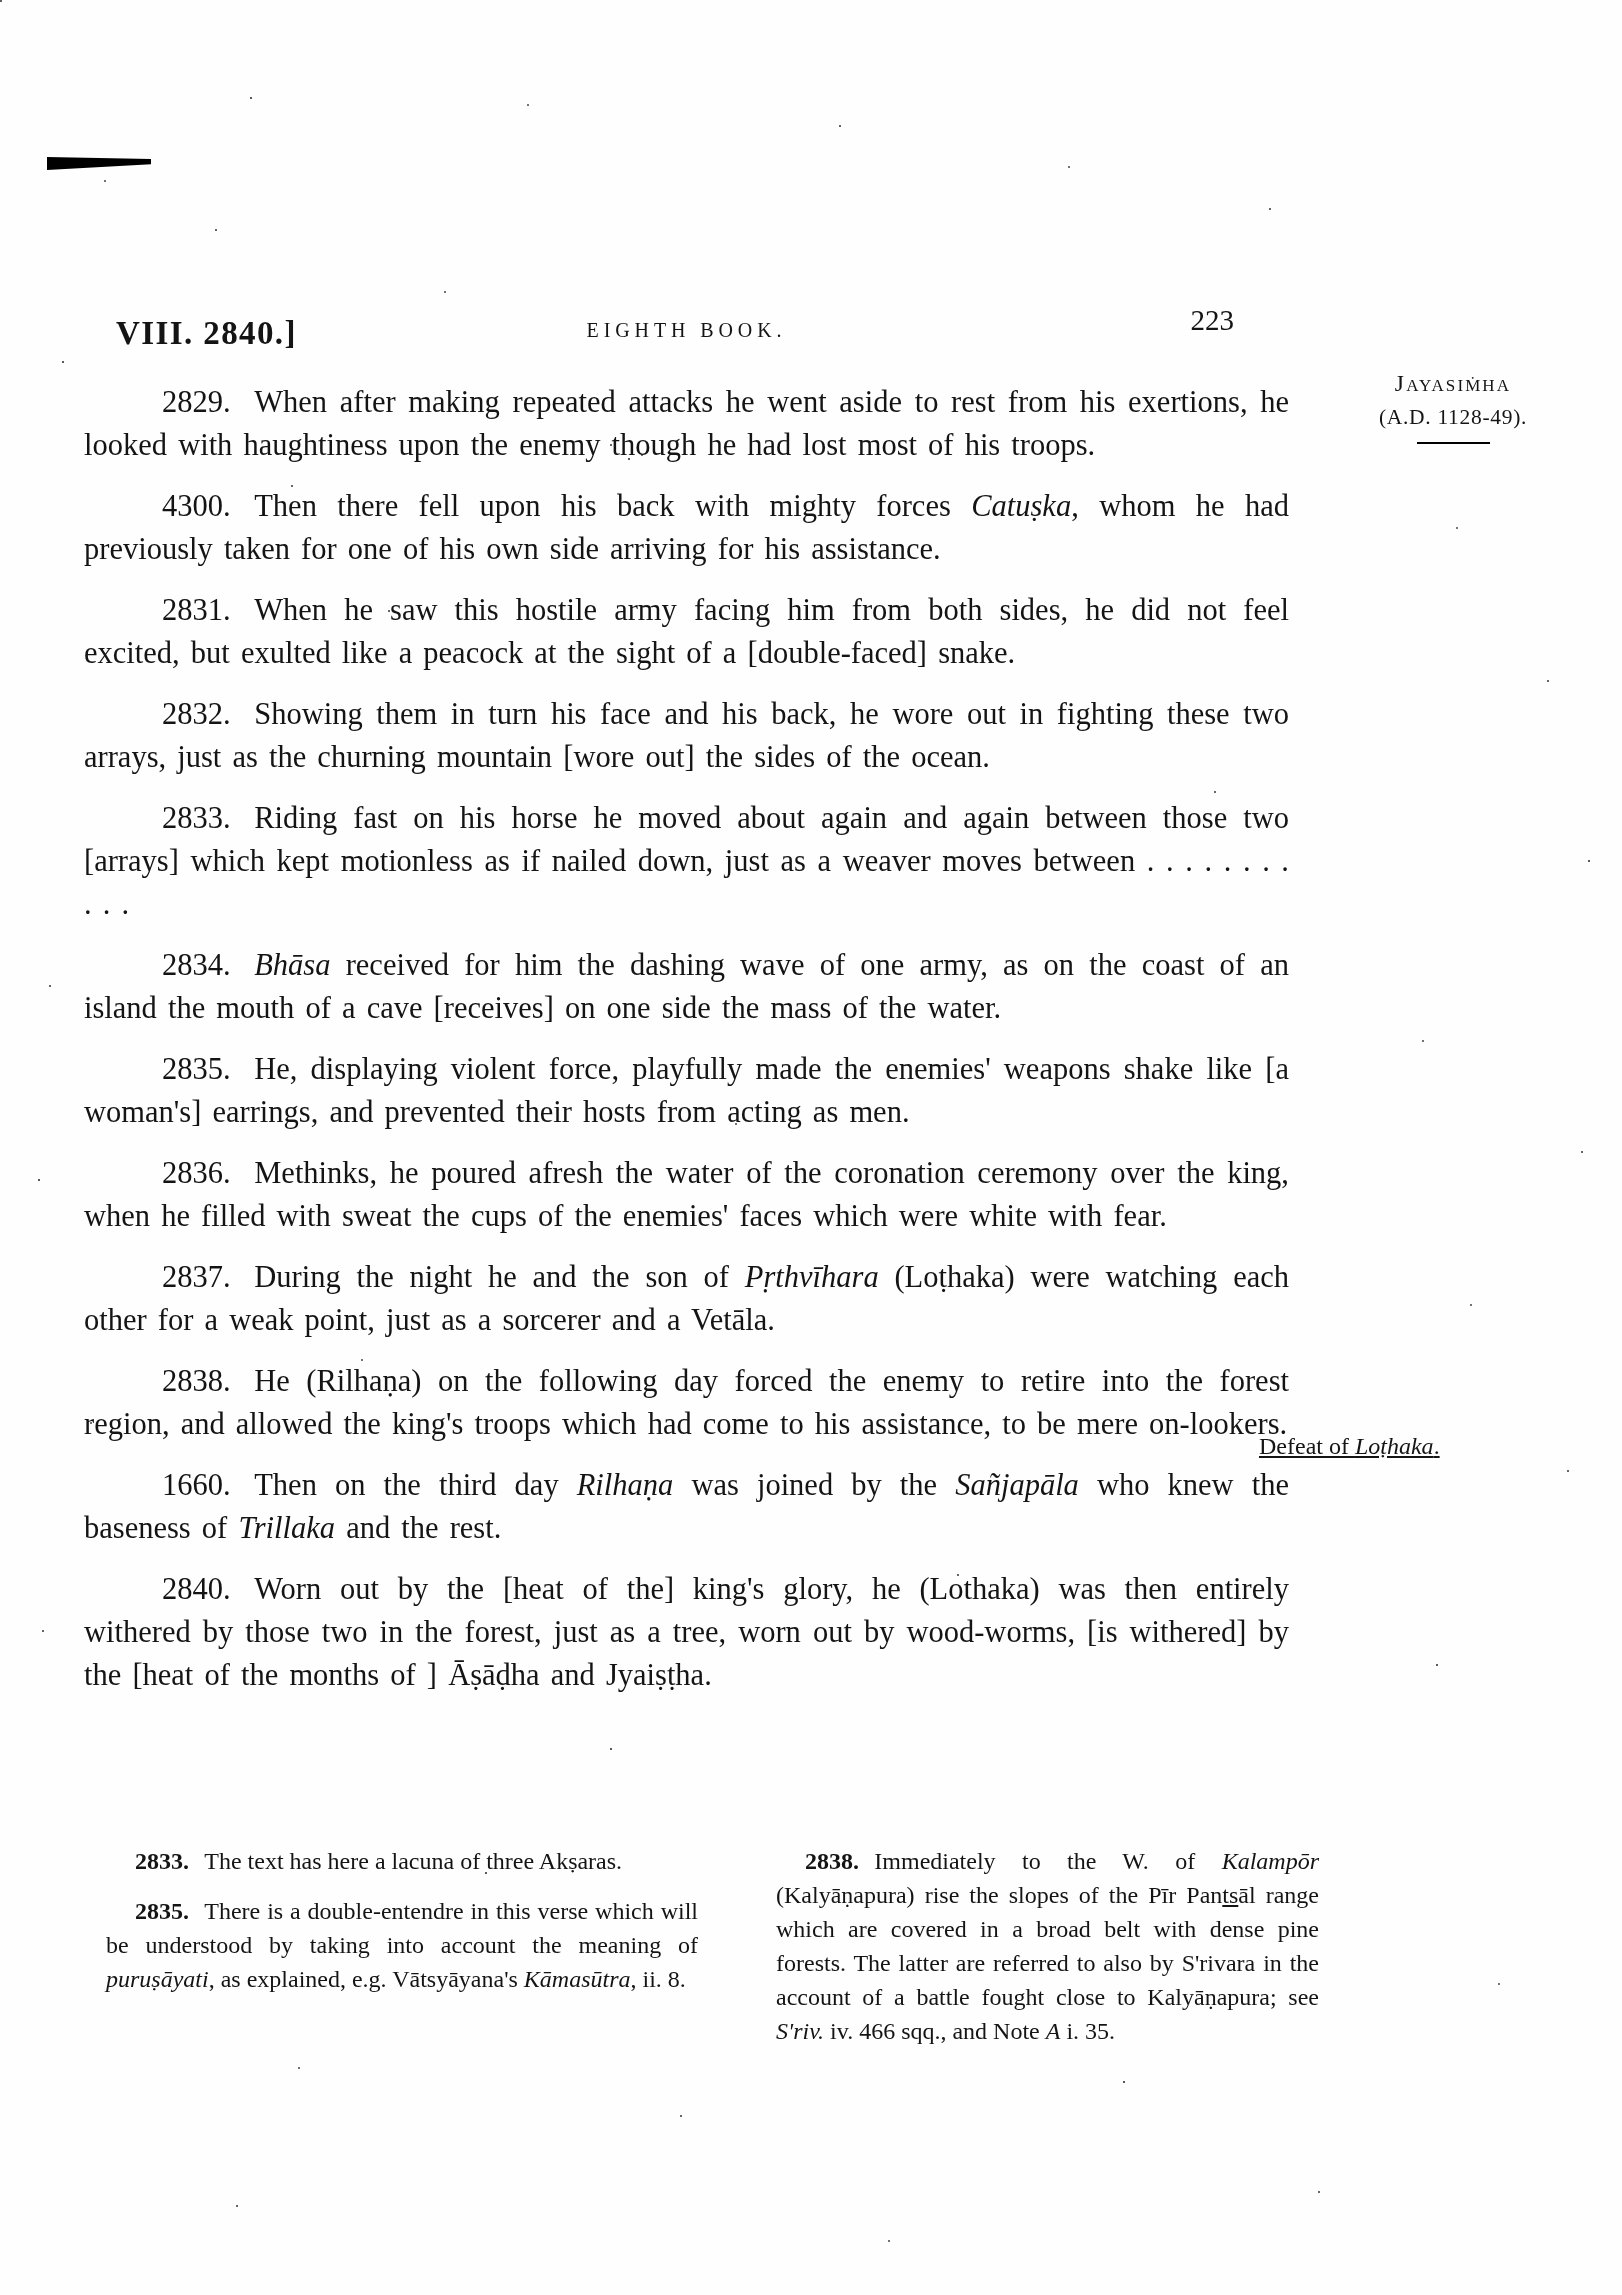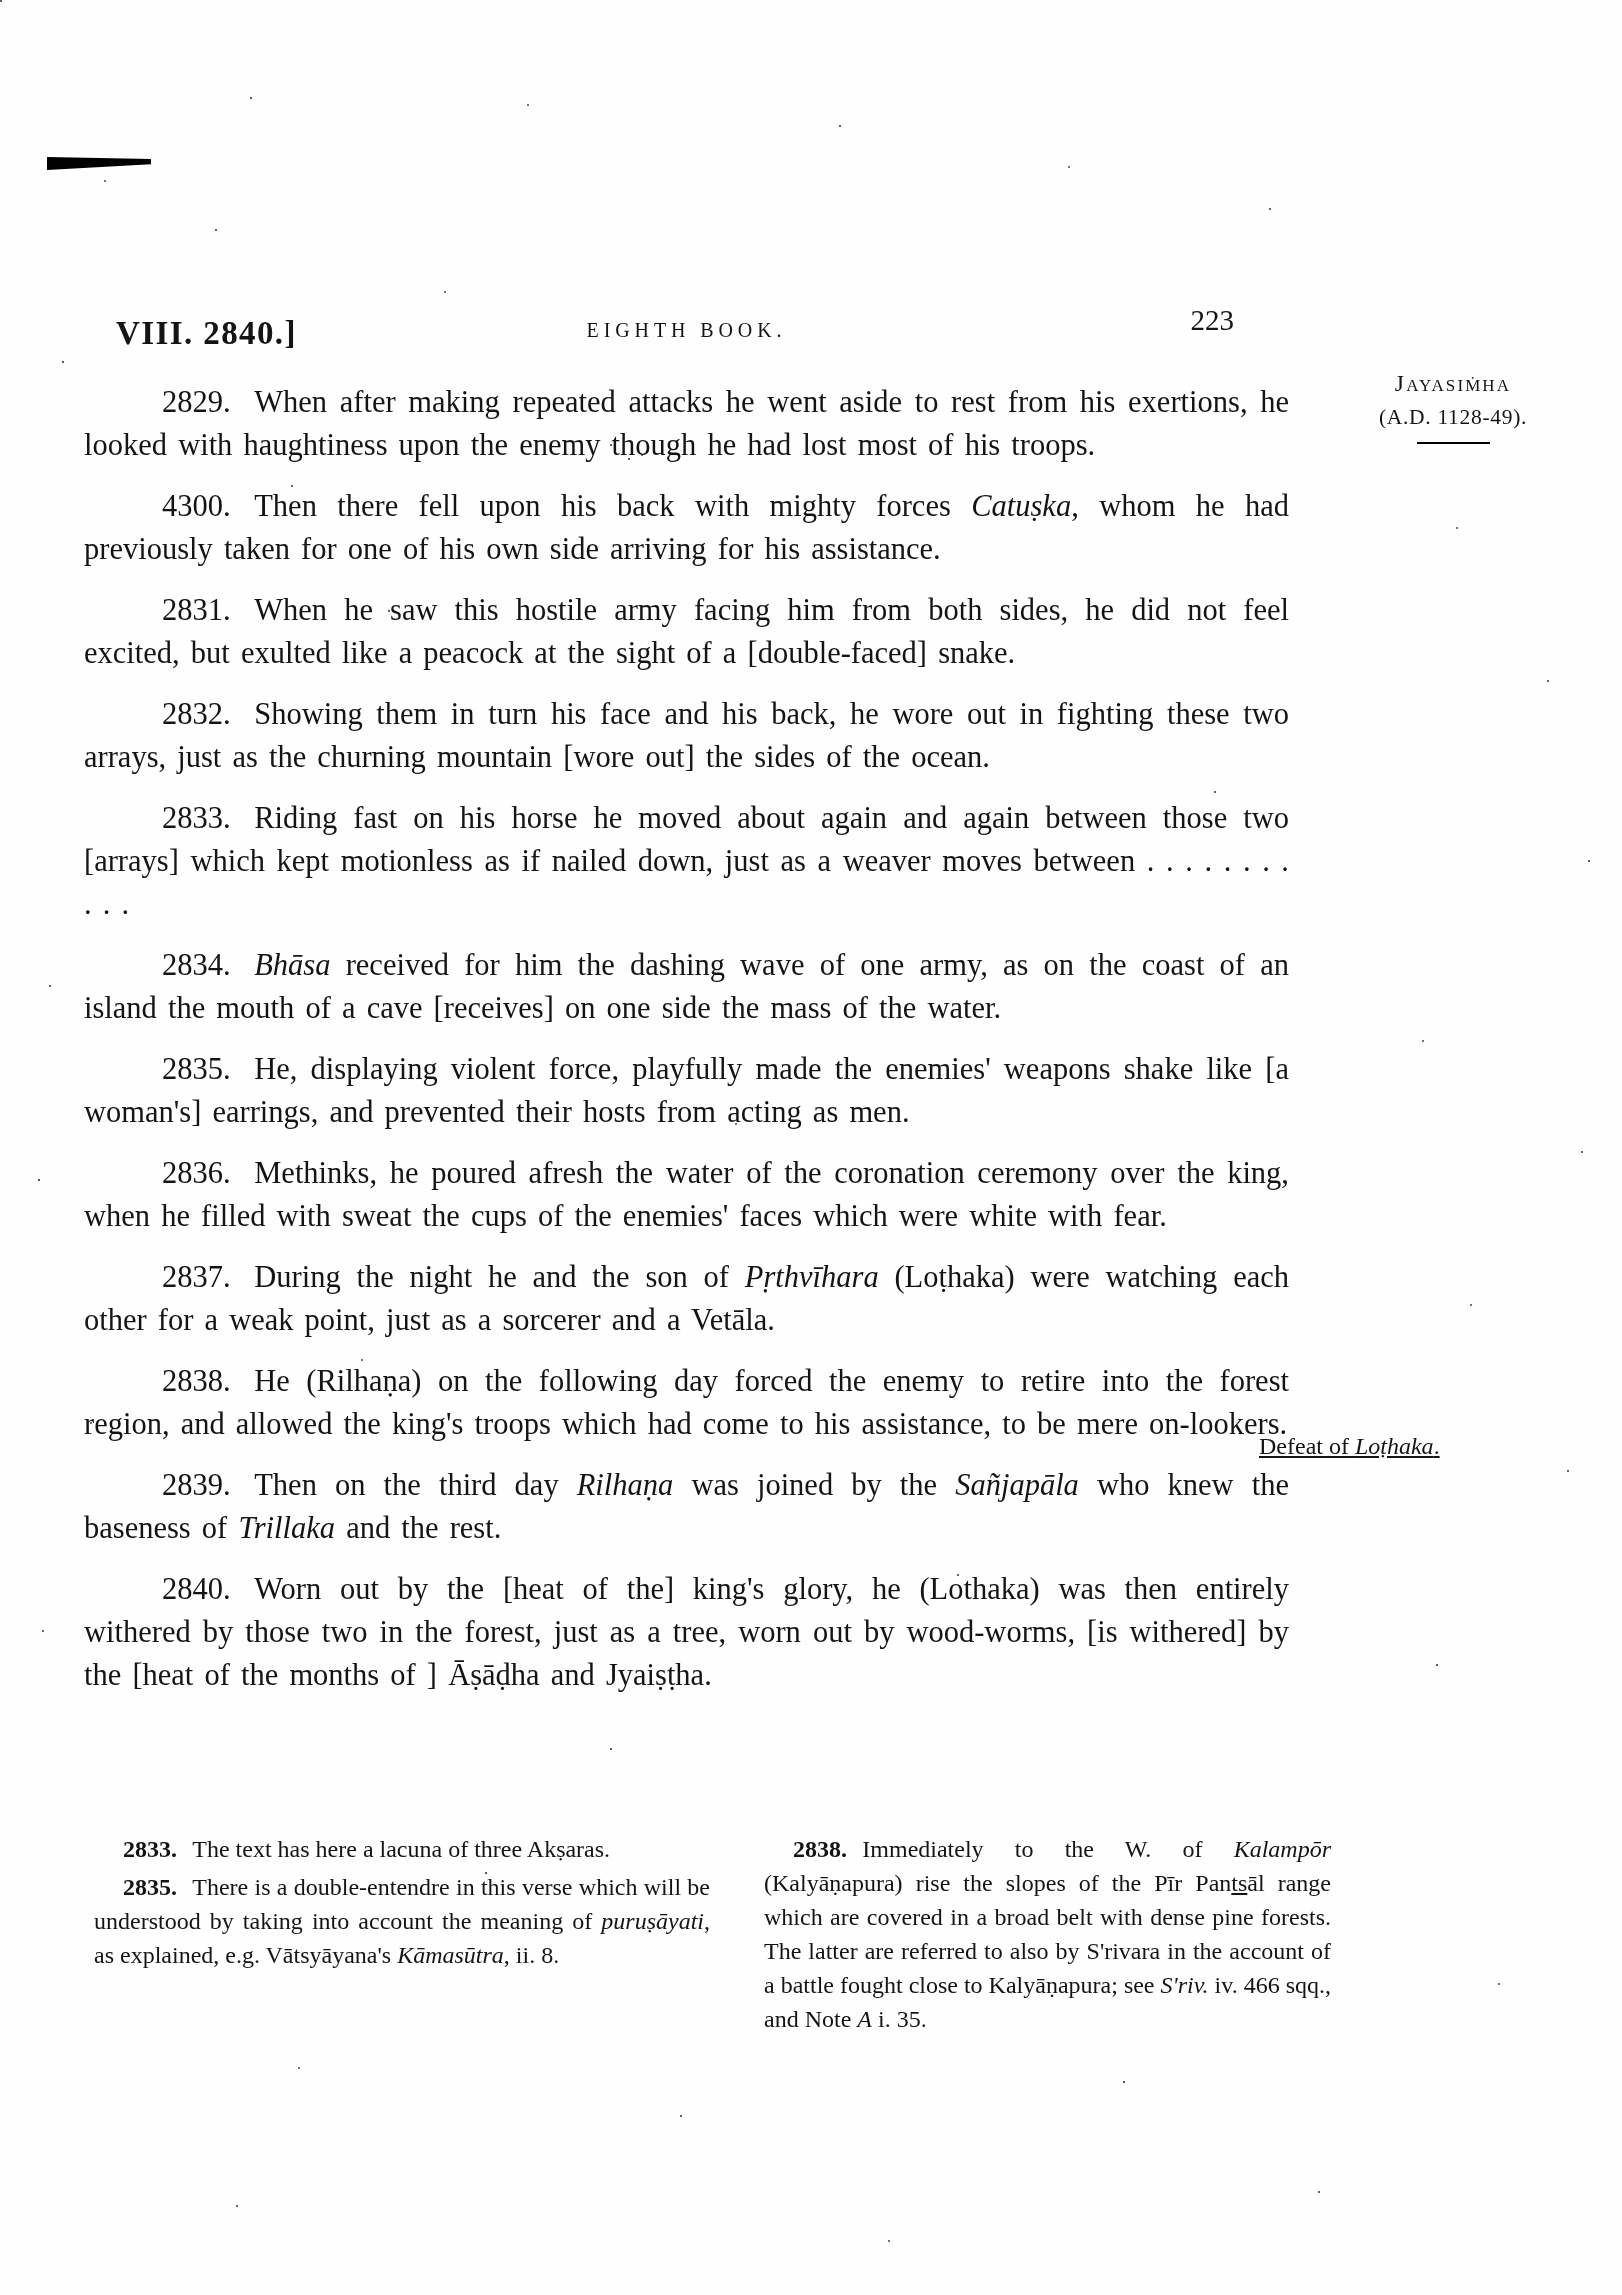--- a/index.html
+++ b/index.html
@@ -145,21 +145,21 @@
     width: 1245px;
     display: flex;
     gap: 46px;
     font-size: 24px;
     line-height: 34px;
     text-align: justify;
   }
   .fn-col-left  { width: 624px; }
   .fn-col-right { width: 575px; }
   .fn {
-    margin: 4px;
+    margin: 16px;
     text-indent: 29px;
   }
   .fn-num {
     font-weight: bold;
     margin-right: 15.3px;
   }
 </style>
 </head>
 <body>
 
@@ -184,21 +184,21 @@
     <p class="verse"><span class="verse-num">2829.</span>When after making repeated attacks he went aside to rest from his exertions, he looked with haughtiness upon the enemy though he had lost most of his troops.</p>
     <p class="verse"><span class="verse-num">4300.</span>Then there fell upon his back with mighty forces <span style="font-style: italic;">Catuṣka</span>, whom he had previously taken for one of his own side arriving for his assistance.</p>
     <p class="verse"><span class="verse-num">2831.</span>When he saw this hostile army facing him from both sides, he did not feel excited, but exulted like a peacock at the sight of a [double-faced] snake.</p>
     <p class="verse"><span class="verse-num">2832.</span>Showing them in turn his face and his back, he wore out in fighting these two arrays, just as the churning mountain [wore out] the sides of the ocean.</p>
     <p class="verse"><span class="verse-num">2833.</span>Riding fast on his horse he moved about again and again between those two [arrays] which kept motionless as if nailed down, just as a weaver moves between . . . . . . . . . . .</p>
     <p class="verse"><span class="verse-num">2834.</span><span style="font-style: italic;">Bhāsa</span> received for him the dashing wave of one army, as on the coast of an island the mouth of a cave [receives] on one side the mass of the water.</p>
     <p class="verse"><span class="verse-num">2835.</span>He, displaying violent force, playfully made the enemies' weapons shake like [a woman's] earrings, and prevented their hosts from acting as men.</p>
     <p class="verse"><span class="verse-num">2836.</span>Methinks, he poured afresh the water of the coronation ceremony over the king, when he filled with sweat the cups of the enemies' faces which were white with fear.</p>
     <p class="verse"><span class="verse-num">2837.</span>During the night he and the son of <span style="font-style: italic;">Pṛthvīhara</span> (Loṭhaka) were watching each other for a weak point, just as a sorcerer and a Vetāla.</p>
     <p class="verse"><span class="verse-num">2838.</span>He (Rilhaṇa) on the following day forced the enemy to retire into the forest region, and allowed the king's troops which had come to his assistance, to be mere on-lookers.</p>
-    <p class="verse"><span class="verse-num">2839.</span>Then on the third day <span style="font-style: italic;">Rilhaṇa</span> was joined by the <span style="font-style: italic;">Sañjapāla</span> who knew the baseness of <span style="font-style: italic;">Trillaka</span> and the rest.</p>
+    <p class="verse"><span class="verse-num">1660.</span>Then on the third day <span style="font-style: italic;">Rilhaṇa</span> was joined by the <span style="font-style: italic;">Sañjapāla</span> who knew the baseness of <span style="font-style: italic;">Trillaka</span> and the rest.</p>
     <p class="verse"><span class="verse-num">2840.</span>Worn out by the [heat of the] king's glory, he (Lothaka) was then entirely withered by those two in the forest, just as a tree, worn out by wood-worms, [is withered] by the [heat of the months of ] Āṣāḍha and Jyaiṣṭha.</p>
   </div>
 
 <div class="footnotes">
   <div class="fn-col-left">
       <p class="fn"><span class="fn-num">2833.</span>The text has here a lacuna of three Akṣaras.</p>
       <p class="fn"><span class="fn-num">2835.</span>There is a <span style="">double-entendre</span> in this verse which will be understood by taking into account the meaning of <span style="font-style: italic;">puruṣāyati</span>, as explained, e.g. Vātsyāyana's <span style="font-style: italic;">Kāmasūtra</span>, ii. 8.</p>
     </div>
   <div class="fn-col-right">
       <p class="fn"><span class="fn-num">2838.</span>Immediately to the W. of <span style="font-style: italic;">Kalampōr</span> (Kalyāṇapura) rise the slopes of the Pīr Pan<span style="text-decoration: underline;">ts</span>āl range which are covered in a broad belt with dense pine forests. The latter are referred to also by S'rivara in the account of a battle fought close to Kalyāṇapura; see <span style="font-style: italic;">S'riv.</span> iv. 466 sqq., and Note <span style="font-style: italic;">A</span> i. 35.</p>

